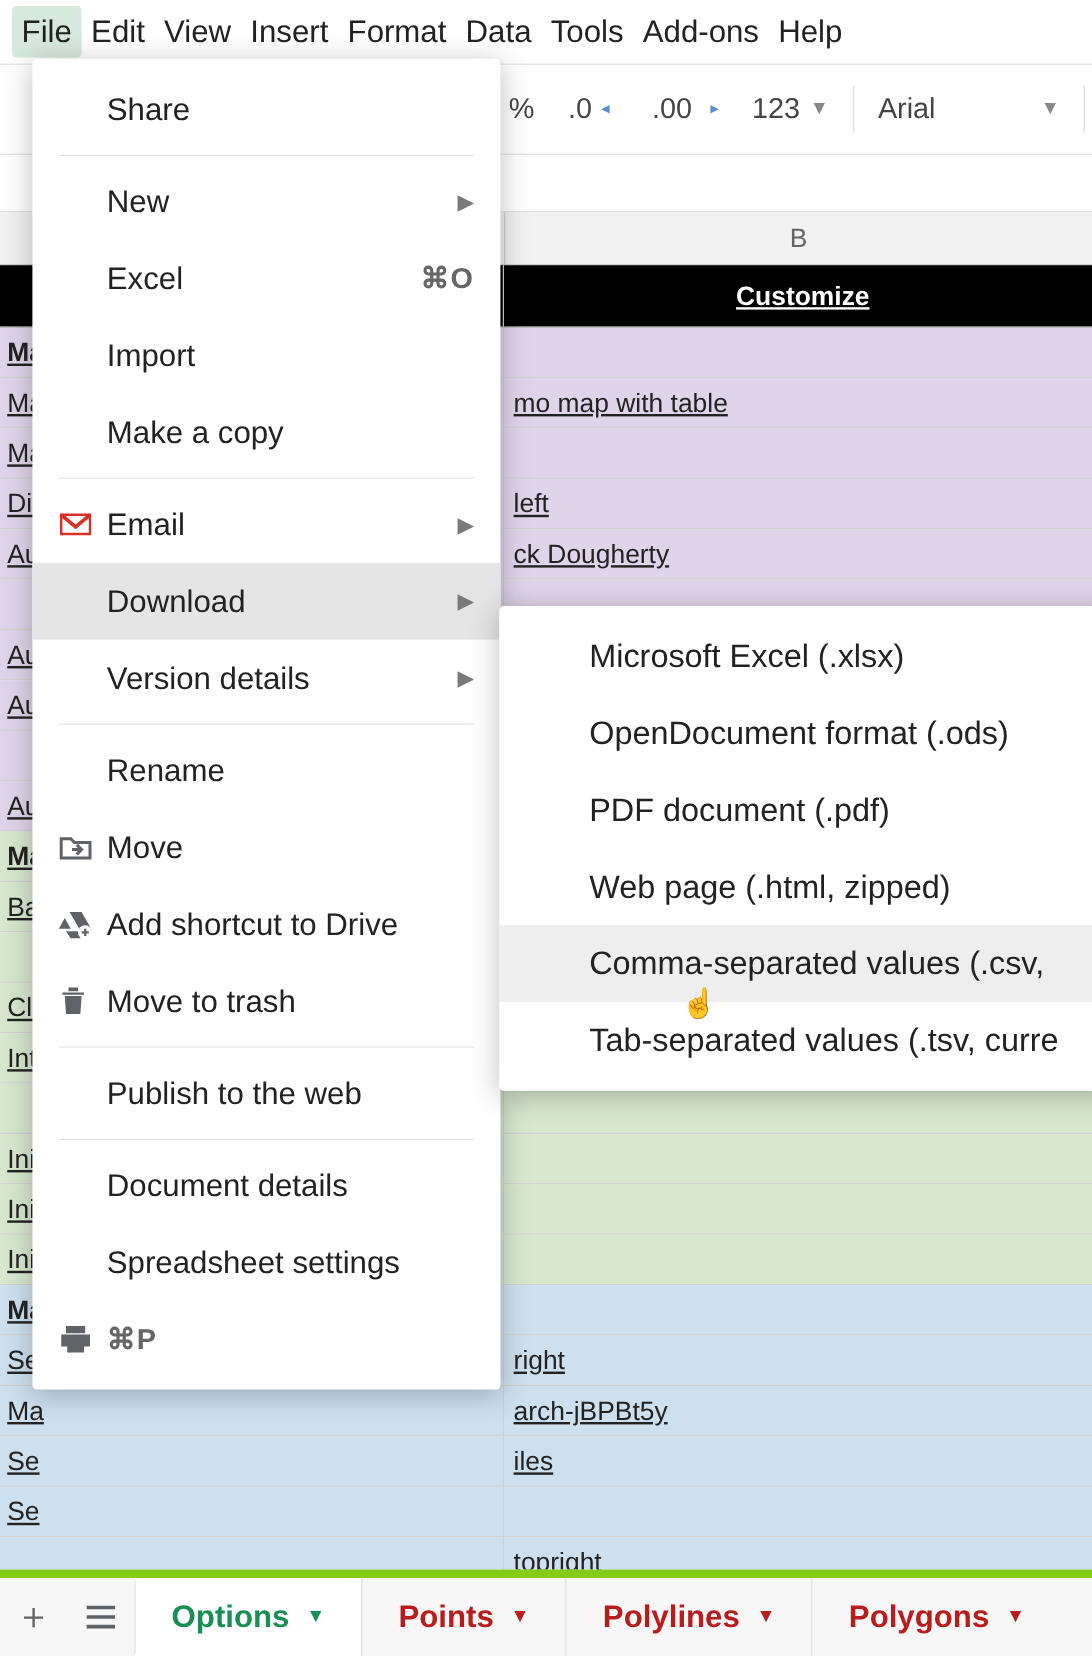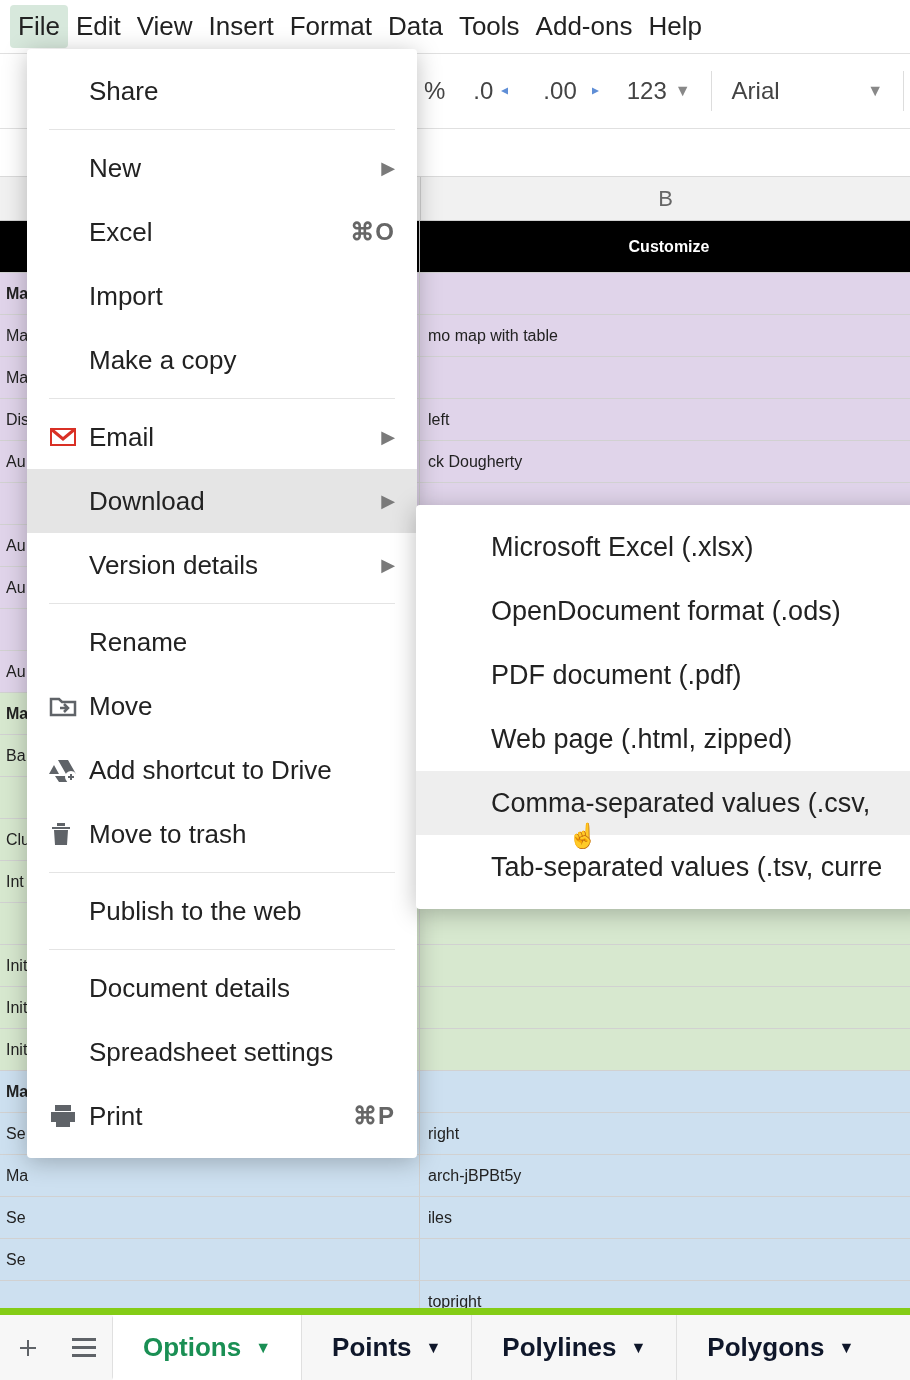--- a/index.html
+++ b/index.html
@@ -95,21 +95,22 @@
     left: 0;
     right: 0;
     bottom: 0;
   }
   .row {
     position: relative;
     height: 42px;
     display: flex;
     align-items: center;
     border-bottom: 1px solid #d1d1d1;
-    font-size: 16px;
+    font-size: 22px;
+    text-decoration: underline;
   }
   .row .cell-a {
     width: 420px;
     padding-left: 6px;
     overflow: hidden;
     white-space: nowrap;
     border-right: 1px solid #d0d0d0;
     height: 100%;
     display: flex;
     align-items: center;
@@ -226,21 +227,21 @@
     display: flex;
     align-items: center;
     justify-content: center;
     color: #5f6368;
   }
   .sheet-tabs .tab {
     padding: 0 30px;
     display: flex;
     align-items: center;
     gap: 14px;
-    color: #0f172a;
+    color: #b91c1c;
     border-left: 1px solid #e0e0e0;
     font-weight: 600;
   }
   .sheet-tabs .tab.active {
     background: #fff;
     color: #1a8f54;
     border-top: 3px solid transparent;
     border-bottom: 3px solid transparent;
   }
   .dd-caret {
@@ -506,21 +507,20 @@
     <div class="d-item">
       <span class="icon-slot"></span>
       <span class="label">Spreadsheet settings</span>
     </div>
     <div class="d-item">
       <span class="icon-slot">
         <svg width="28" height="26" viewBox="0 0 28 26">
           <path d="M6 2h16v6H6z M2 9h24v10H2z M7 15h14v9H7z" fill="#5f6368"></path>
         </svg>
       </span>
-      <span class="label">Print</span>
       <span class="kbd">⌘P</span>
     </div>
   </div>
 
 <div class="submenu" id="download-submenu">
     <div class="s-item">Microsoft Excel (.xlsx)</div>
     <div class="s-item">OpenDocument format (.ods)</div>
     <div class="s-item">PDF document (.pdf)</div>
     <div class="s-item">Web page (.html, zipped)</div>
     <div class="s-item hover">Comma-separated values (.csv,</div>

